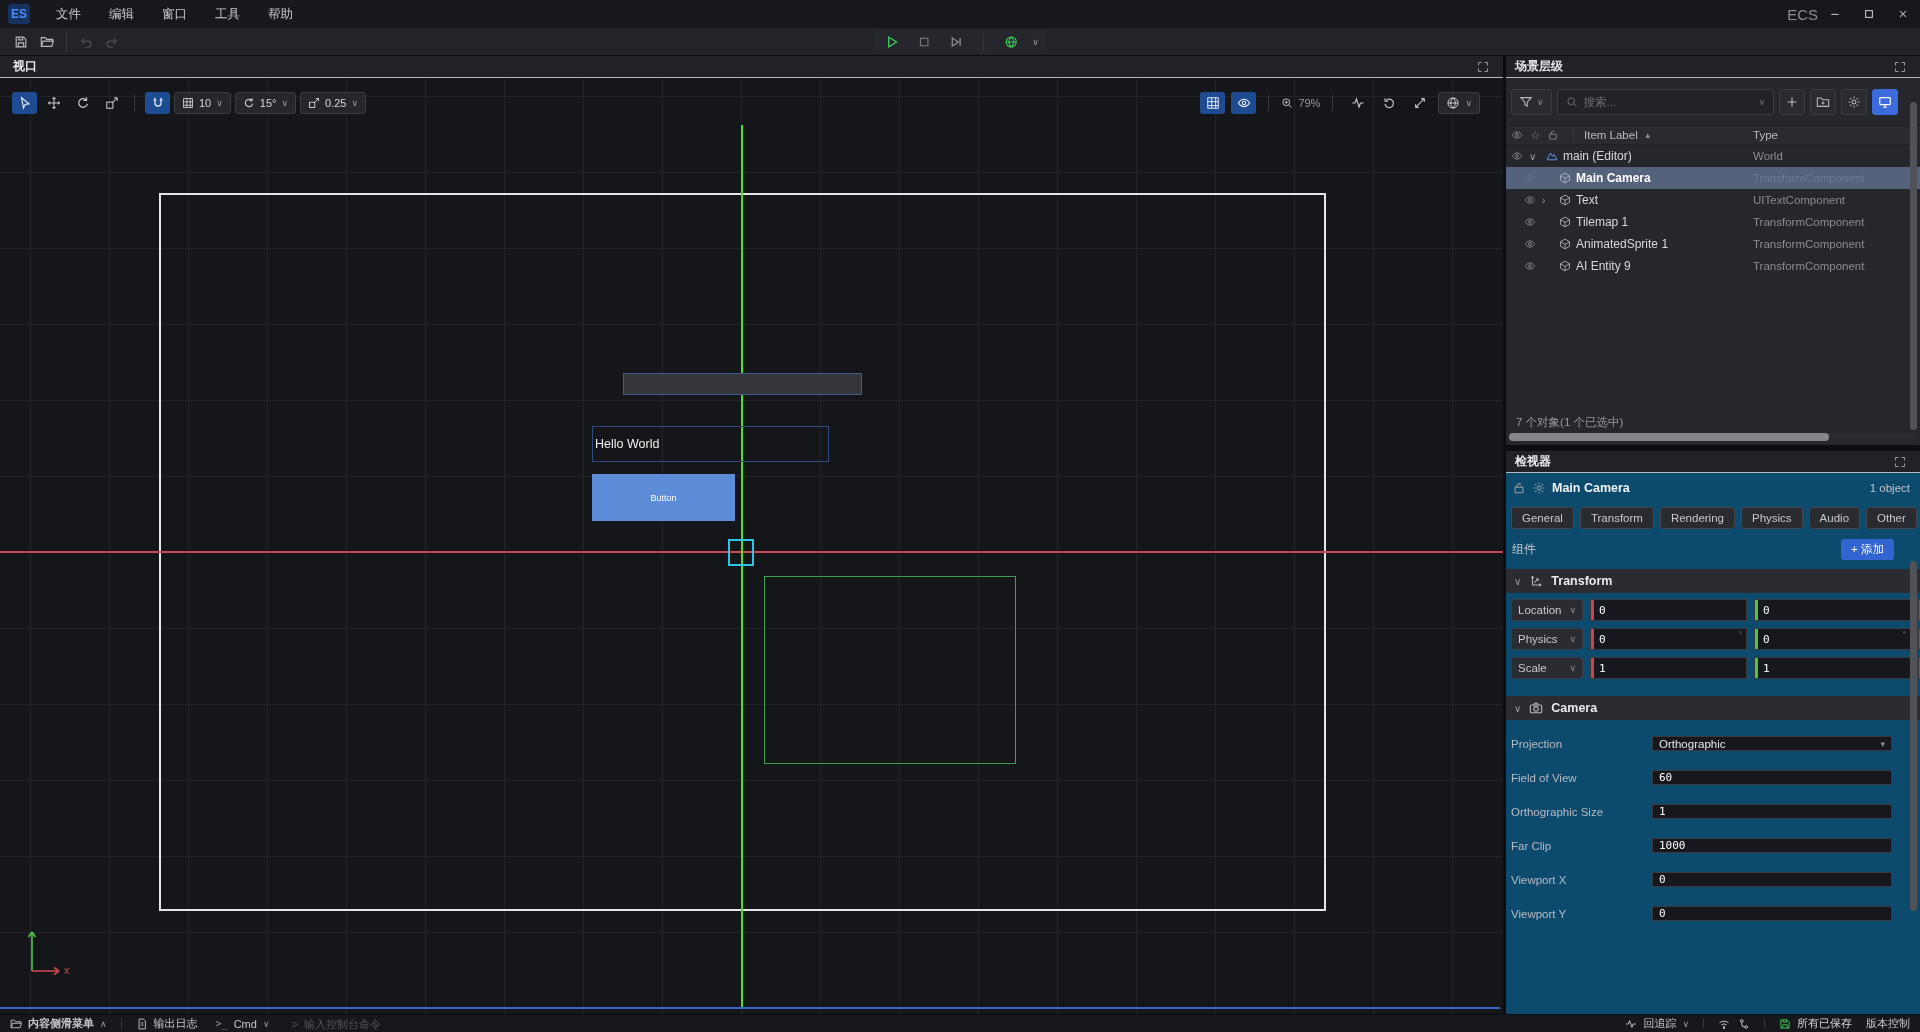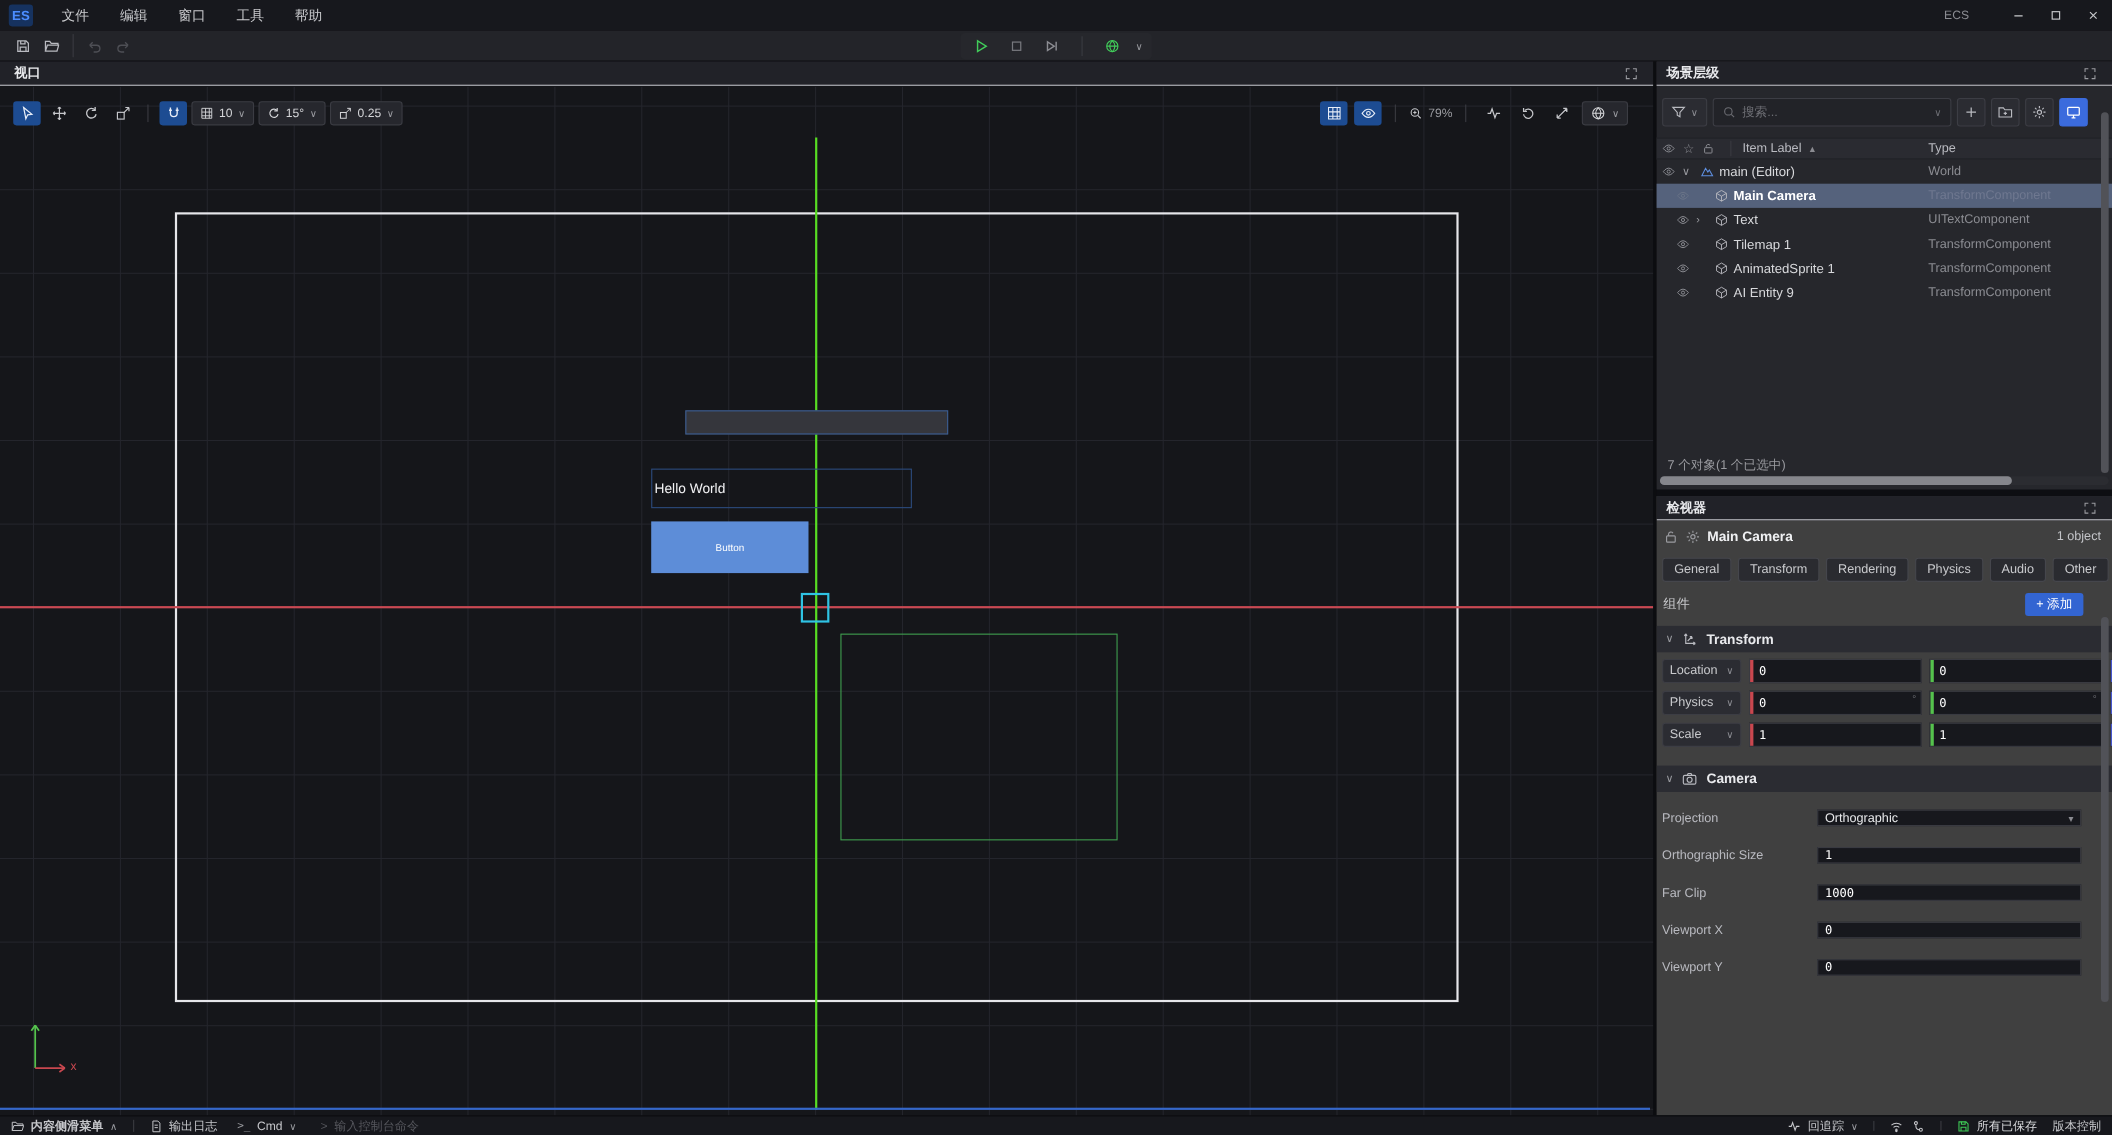--- a/index.html
+++ b/index.html
@@ -11,21 +11,21 @@
   .ic{width:14px;height:14px}
   .ic12{width:12px;height:12px}
   .sep-v{width:1px;background:#3a3b41;align-self:stretch;margin:3px 6px}
 
   
   .menubar{left:0;top:0;width:1920px;height:28px;background:#17181d;display:flex;align-items:center}
   .logo{width:22px;height:20px;margin:0 12px 0 8px;background:#16325f;border-radius:3px;
         color:#4c8dff;font-weight:bold;font-size:12px;display:flex;align-items:center;justify-content:center}
   .menu-item{padding:0 14px;font-size:12.5px;color:#c9cacd;line-height:28px;cursor:default}
   .menubar-right{margin-left:auto;display:flex;align-items:center}
-  .ecs{color:#8b8c92;font-size:11px;margin-right:28px}
+  .ecs{color:#8b8c92;font-size:15px;}
   .winbtn{width:34px;height:28px;display:flex;align-items:center;justify-content:center;color:#c9cacd}
 
   
   .toolbar{left:0;top:28px;width:1920px;height:28px;background:#232429;border-bottom:1px solid #0c0d10;
            display:flex;align-items:center;padding-left:8px}
   .ibtn{width:26px;height:24px;display:flex;align-items:center;justify-content:center;border-radius:3px;color:#b9bac0}
   .ibtn.dim{color:#4e4f55}
   .playgroup{position:absolute;left:50%;transform:translateX(-50%);top:2px;height:24px;display:flex;
              align-items:center;background:#26272c;border-radius:4px;padding:0 8px;gap:10px}
   .pbtn{width:22px;height:22px;display:flex;align-items:center;justify-content:center}
@@ -54,21 +54,21 @@
   .graybar{background:#35363c;border:1px solid #3a5d92}
   .hellobox{border:1px solid #2c4b7e;display:flex;align-items:center;color:#f2f2f4;font-size:12.5px;padding-left:2px}
   .uibtn{background:#5d8dd8;display:flex;align-items:center;justify-content:center;color:#fff;font-size:9px}
   .cyansq{border:2px solid #2fc3e4}
   .greenrect{border:1.5px solid #3f9e4f}
 
   
   .rcol{left:1506px;top:56px;width:414px;height:958px;display:flex;flex-direction:column}
   .hier{height:389px;background:#26272c;position:relative}
   .rgap{height:6px;background:#0d0e12}
-  .insp{flex:1;background:#404040;position:relative;overflow:hidden}
+  .insp{flex:1;background:#0c4a6e;position:relative;overflow:hidden}
 
   .htb{display:flex;align-items:center;gap:5px;margin:11px 22px 0 5px;height:26px}
   .fbtn{height:26px;display:flex;align-items:center;gap:4px;padding:0 7px;background:#2b2c32;
         border:1px solid #3c3d44;border-radius:3px;color:#b9bac0}
   .searchbox{flex:1;height:26px;background:#222328;border:1px solid #3c3d44;border-radius:3px;
              display:flex;align-items:center;padding:0 8px;gap:6px;color:#6d6e74}
   .searchbox input{flex:1;background:transparent;border:none;outline:none;color:#c9cacd;
                    font-family:"Liberation Sans",sans-serif;font-size:11.5px}
   .searchbox input::placeholder{color:#6d6e74}
   .sqbtn{width:26px;height:26px;display:flex;align-items:center;justify-content:center;background:#2b2c32;
@@ -673,20 +673,26 @@
       </div>
 
       <div class="prow">
         <span class="plbl">Projection</span>
         <div class="pfield drop">
           <span>Orthographic</span>
           <span class="darr">▾</span>
         </div>
       </div>
       <div class="prow">
+        <span class="plbl">Field of View</span>
+        <div class="pfield">
+            <input value="60" style="">
+          </div>
+      </div>
+      <div class="prow">
         <span class="plbl">Orthographic Size</span>
         <div class="pfield">
             <input value="1" style="">
           </div>
       </div>
       <div class="prow">
         <span class="plbl">Far Clip</span>
         <div class="pfield">
             <input value="1000" style="">
           </div>

